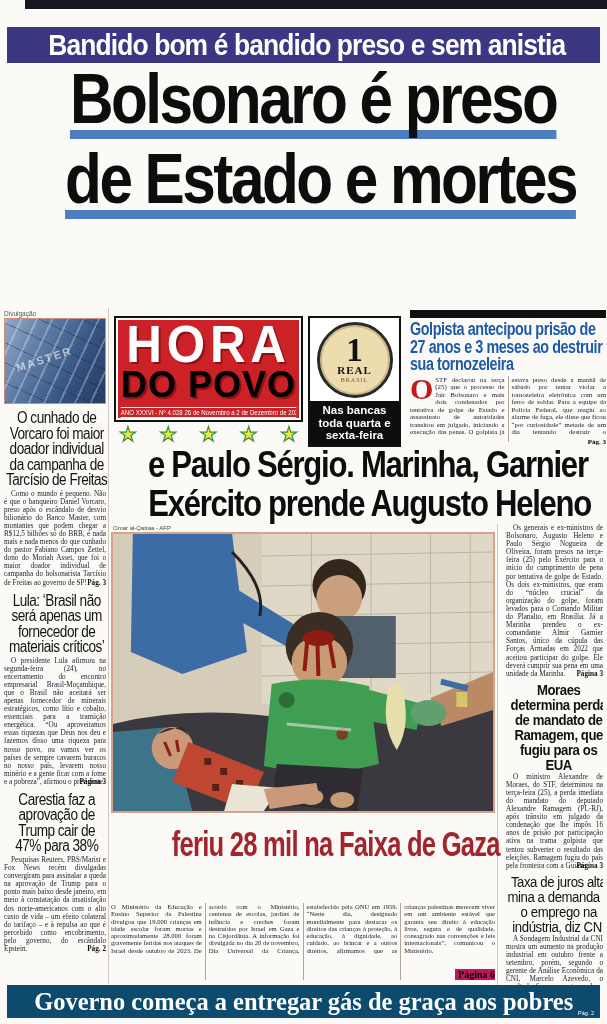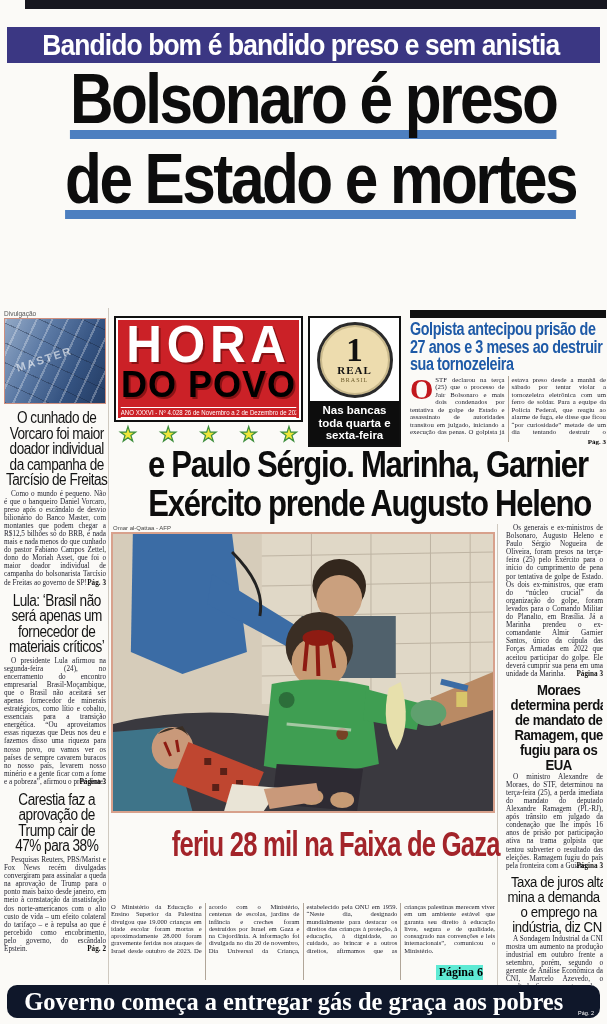--- a/index.html
+++ b/index.html
@@ -4,21 +4,21 @@
 <style>
   html,body { margin:0; padding:0; background:#e9e7e2; }
   .page { position:relative; width:607px; height:1024px; margin:0 auto; background:#fbfaf7;
           font-family:"Liberation Sans",sans-serif; overflow:hidden; }
 
   
   .top-strip { position:absolute; top:0; left:25px; right:0; height:9px; background:#17171f; }
 
   
   .banner { position:absolute; top:27px; left:7px; width:593px; height:36px; background:#3b3783;
-            display:flex; align-items:center; justify-content:flex-start; }
+            display:flex; align-items:center; justify-content:flex-end; }
   .banner .txt { color:#fff; font-weight:700; font-size:30px; letter-spacing:-1px;
                  white-space:nowrap; display:inline-block; transform:scaleX(0.88); }
 
   
   .headline { position:absolute; top:60px; left:0; width:607px; text-align:center; }
   .headline .hl { display:block; height:80px; line-height:78px;padding-left:20px; }
   .headline .hl .txt { display:inline-block; white-space:nowrap; transform:scaleX(0.85);
       font-size:71px; font-weight:700; color:#0d0d0d; letter-spacing:-3px;
       text-decoration:underline; text-decoration-color:#4d7fc0; text-decoration-thickness:9px;
       text-underline-offset:7px; text-decoration-skip-ink:none; }
@@ -112,26 +112,26 @@
   .gaza-caption .txt { display:inline-block; white-space:nowrap; transform:scaleX(0.9);
       font-size:8.8px; font-weight:700; color:#8e2227; }
   .gaza-headline { position:absolute; left:111px; top:825px; width:384px; text-align:center; }
   .gaza-headline .line { display:block; height:38px; line-height:37px; }
   .gaza-headline .txt { display:inline-block; white-space:nowrap; transform:scaleX(0.73);
       font-size:35px; font-weight:700; letter-spacing:-1px; color:#a3242a; }
   .gaza-wrap { position:absolute; left:111px; top:903px; width:384px; height:77px; }
   .gaza-body { column-count:4; column-gap:7px; column-rule:1px solid #b0a598;
       font-family:"Liberation Serif",serif; font-size:6.6px; line-height:7.3px;
       text-align:justify; color:#1d1d2a; height:77px; overflow:hidden; margin:0; }
-  .g-pref { position:absolute; right:12px; bottom:0; font-family:"Liberation Serif",serif;
-      font-weight:700; font-size:12px; background:#5eead4; padding-left:3px; }
-
-  
-  .footer { position:absolute; left:7px; top:985px; width:593px; height:33px; background:#0f172a;
-      display:flex; align-items:center; justify-content:flex-start;border-radius:10px; }
+  .g-pref { position:absolute; right:0; bottom:0; font-family:"Liberation Serif",serif;
+      font-weight:700; font-size:10px; background:#be185d; padding-left:3px; }
+
+  
+  .footer { position:absolute; left:7px; top:985px; width:593px; height:33px; background:#0c4a6e;
+      display:flex; align-items:center; justify-content:center; }
   .footer .txt { color:#fff; font-family:"Liberation Serif",serif; font-weight:700;
       font-size:26px; white-space:nowrap; display:inline-block; transform:scaleX(0.94); }
   .footer .pg { position:absolute; right:6px; bottom:2px; color:#fff; font-size:5.5px; }
 </style>
 </head>
 <body>
 
 <div class="page">
 
   <div class="top-strip"></div>

